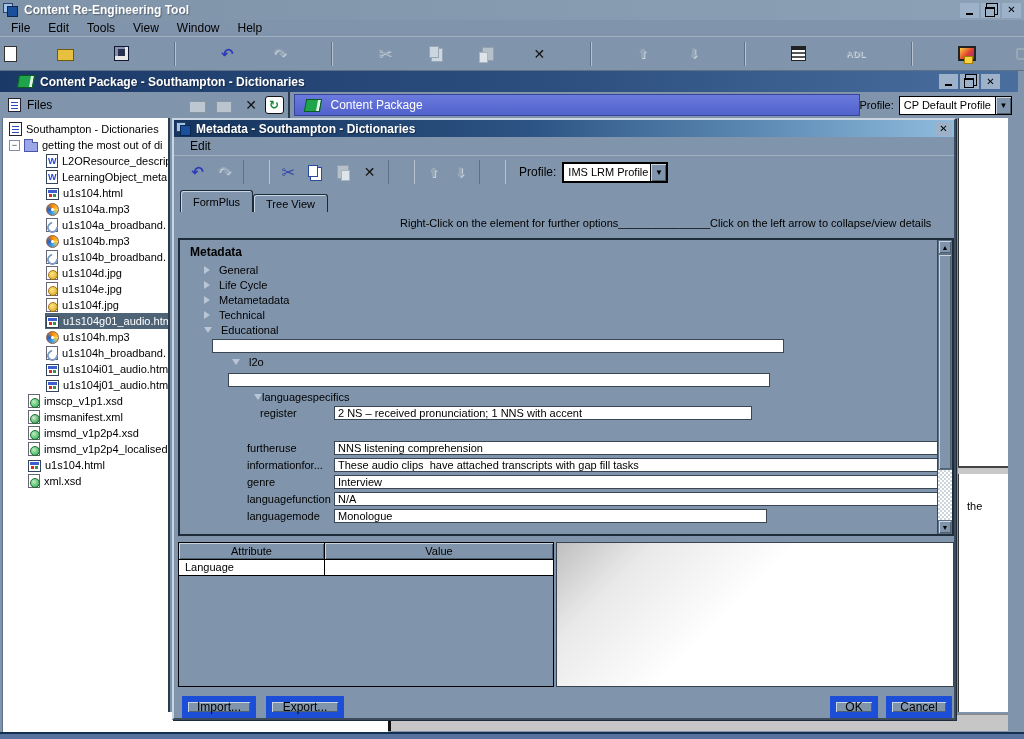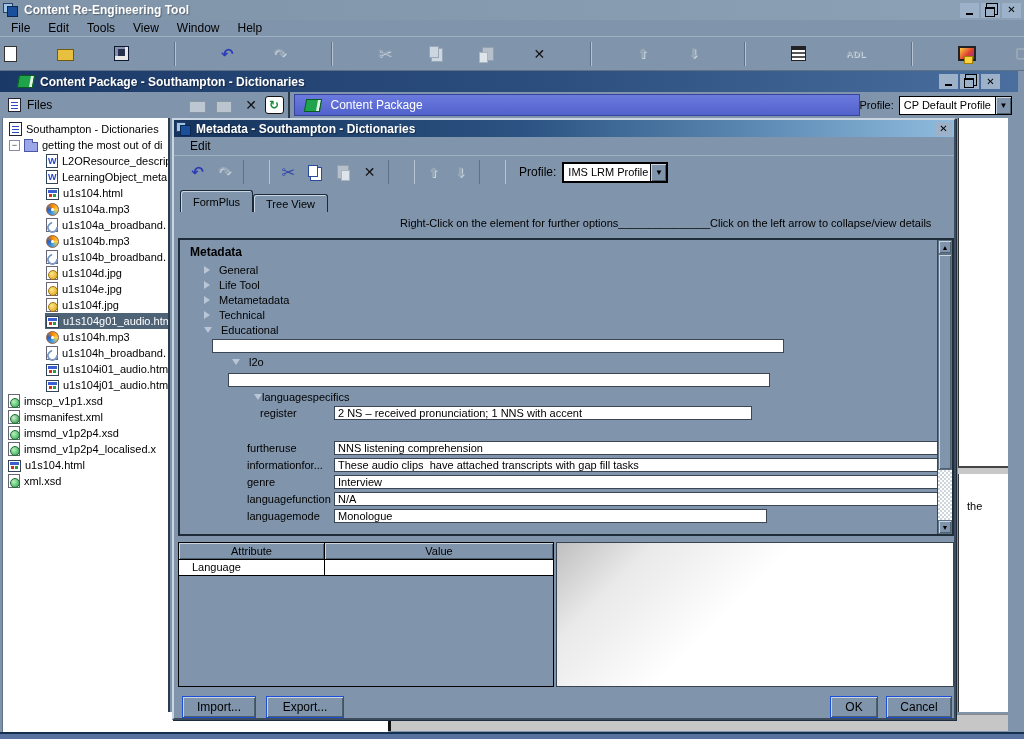--- a/index.html
+++ b/index.html
@@ -63,21 +63,21 @@
   .profile-box { display:flex; align-items:center; margin-left:auto; margin-right:6px; }
   .profile-box .plbl { font-size:11px; margin-right:5px; }
   .dd { display:flex; height:19px; border:1px solid #000; background:#fff; align-items:stretch; }
   .dd .txt { padding:2px 4px 0 4px; font-size:11px; white-space:nowrap; }
   .ddbtn { width:16px; background:#8094ab; border-left:1px solid #000; box-shadow:inset 1px 1px 0 #c9d5e1, inset -1px -1px 0 #4e5f6e; display:flex; align-items:center; justify-content:center; }
   .ddbtn::before { content:"\25BC"; font-size:8px; }
 
   
   #tree { position:absolute; left:2px; top:118px; width:168px; height:594px; background:#fff; border-right:2px solid #2c3c4c; border-left:1px solid #5f7185; padding-top:3px; overflow:hidden; }
   .trow { display:flex; align-items:center; height:16px; white-space:nowrap; overflow:hidden; }
-  .trow.d0 { padding-left:5px; } .trow.d1 { padding-left:4px; } .trow.d2 { padding-left:42px; }
+  .trow.d0 { padding-left:5px; } .trow.d1 { padding-left:24px; } .trow.d2 { padding-left:42px; }
   .trow.d1.minus { padding-left:6px; }
   .exp { display:none; width:11px; height:11px; border:1px solid #848ea0; background:#fff; font-size:9px; line-height:9px; text-align:center; margin-right:3px; color:#333; flex:none; }
   .trow.minus .exp { display:inline-block; }
   .hl { display:flex; align-items:center; gap:4px; padding:0 3px 0 1px; height:16px;justify-content:flex-end; }
   .trow.selected .hl { background:#4f6377; color:#fff; flex:1; }
   .ticon { position:relative; flex:none; display:inline-block; }
   .icon-list { width:13px; height:14px; background:#fff; border:1px solid #223; }
   .icon-list::before { content:""; position:absolute; left:2px; right:2px; top:3px; height:8px; background:repeating-linear-gradient(180deg,#2a4ac0 0 1px,rgba(0,0,0,0) 1px 3px); }
   .icon-folder { width:14px; height:10px; background:#9aa6e8; border:1px solid #4a56a8; margin-top:3px; }
   .icon-folder::before { content:""; position:absolute; top:-4px; left:-1px; width:7px; height:3px; background:#9aa6e8; border:1px solid #4a56a8; border-bottom:none; }
@@ -152,28 +152,28 @@
   .sb-thumb { position:absolute; left:0; right:0; top:14px; height:216px; background:#8094ab; border:1px solid #5f7185; box-shadow:inset 1px 1px 0 #c9d5e1, inset -1px -1px 0 #4e5f6e; }
   .sb-track { position:absolute; left:0; right:0; top:230px; bottom:14px; background:#fff; background-image:linear-gradient(45deg,#ccd4dc 25%,transparent 25%,transparent 75%,#ccd4dc 75%), linear-gradient(45deg,#ccd4dc 25%,transparent 25%,transparent 75%,#ccd4dc 75%); background-size:4px 4px; background-position:0 0,2px 2px; }
 
   
   #atable { position:absolute; left:4px; top:422px; width:376px; height:145px; border:1px solid #000; background:#8094ab; }
   .thead { display:flex; height:17px; border-bottom:1px solid #000; }
   .th { background:#8094ab; font-size:11px; display:flex; align-items:center; justify-content:center; box-shadow:inset 1px 1px 0 #c9d5e1, inset -1px -1px 0 #4e5f6e; }
   .th:first-child { width:146px; border-right:1px solid #000; }
   .th:last-child { flex:1; }
   .trowt { display:flex; height:16px; border-bottom:1px solid #000; background:#fff; }
-  .td { font-size:11px; padding:1px 13px; }
+  .td { font-size:11px; padding:1px 6px; }
   .td:first-child { width:146px; border-right:1px solid #000; }
   .td:last-child { flex:1; }
 
   #rpanel { position:absolute; left:382px; top:422px; width:398px; height:145px; border:1px solid #38444f; background:linear-gradient(135deg,#bfbfbf 0%,#e9e9e9 18%,#ffffff 45%); }
 
   
-  .dbtn { position:absolute; top:576px; height:22px; background:#8094ab; border:1px solid #1d4ed8; box-shadow:inset 1px 1px 0 #c9d5e1, inset -1px -1px 0 #4e5f6e; font-size:12px; font-family:inherit; display:flex; align-items:center; justify-content:center; color:#000; }
+  .dbtn { position:absolute; top:576px; height:22px; background:#8094ab; border:6px solid #1d4ed8; box-shadow:inset 1px 1px 0 #c9d5e1, inset -1px -1px 0 #4e5f6e; font-size:12px; font-family:inherit; display:flex; align-items:center; justify-content:center; color:#000; }
   #btn-import { left:8px; width:74px; } #btn-export { left:92px; width:78px; }
   #btn-ok { left:656px; width:48px; } #btn-cancel { left:712px; width:66px; }
 
   
   .appicon { position:relative; width:15px; height:14px; flex:none; }
   .appicon::before { content:""; position:absolute; left:0; top:0; width:8px; height:8px; background:#9fc4e8; border:1px solid #28406a; }
   .appicon::after { content:""; position:absolute; right:0; bottom:0; width:9px; height:9px; background:#1a4f9c; border:1px solid #0c2850; }
   .bookicon { position:relative; width:16px; height:13px; flex:none; }
   .bookicon::before { content:""; position:absolute; inset:0; background:#1fa44c; border:1px solid #0a5a24; transform:skewX(-10deg); box-shadow:inset -3px 0 0 #dff2e4; }
   .listicon { position:relative; width:13px; height:14px; background:#fff; border:1px solid #223; flex:none; }
@@ -498,21 +498,21 @@
     <div class="f-root">Metadata</div>
     <div id="fcats">
 
         <div class="fcat">
           <span class="arr collapsed"></span>
           <span>General</span>
         </div>
 
         <div class="fcat">
           <span class="arr collapsed"></span>
-          <span>Life Tool</span>
+          <span>Life Cycle</span>
         </div>
 
         <div class="fcat">
           <span class="arr collapsed"></span>
           <span>Metametadata</span>
         </div>
 
         <div class="fcat">
           <span class="arr collapsed"></span>
           <span>Technical</span>

